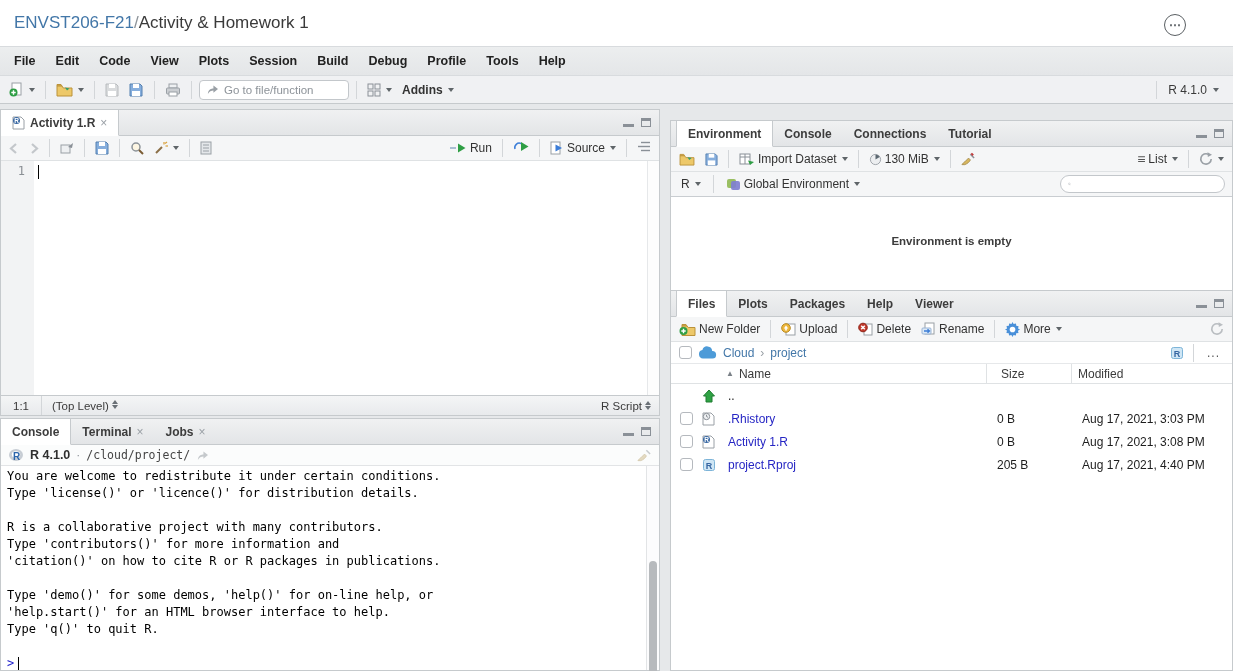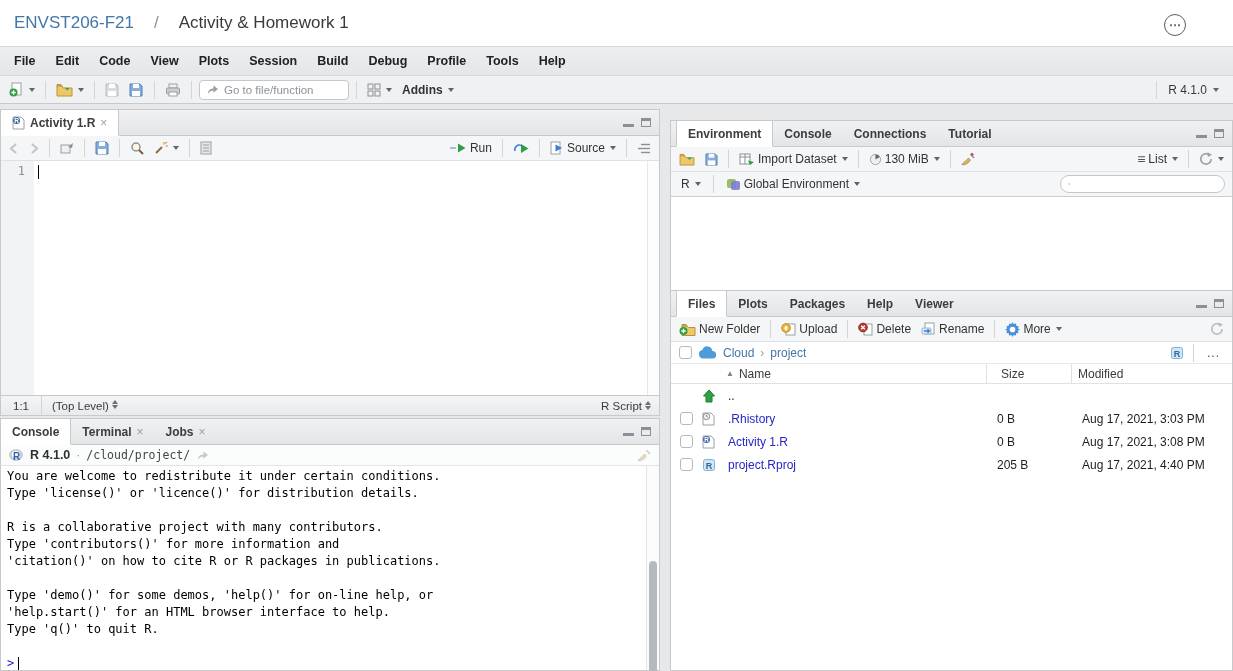--- a/index.html
+++ b/index.html
@@ -2,21 +2,21 @@
 <html><head>
 <meta charset="utf-8">
 <style>
   * { box-sizing: border-box; margin: 0; padding: 0; }
   html,body { width:1233px; height:671px; overflow:hidden; }
   body { font-family:"Liberation Sans", sans-serif; font-size:12px; color:#333; background:#fff; }
   .app { position:relative; width:1233px; height:671px; }
 
   
   .hdr { position:absolute; left:0; top:0; width:1233px; height:46px; background:#fff; display:flex; align-items:center; padding:0 14px; }
-  .hdr .crumb { display:flex; align-items:baseline; gap:20px; font-size:17px; }
+  .hdr .crumb { display:flex; align-items:baseline; gap:0; font-size:17px; }
   .proj-link { color:#4377a8; cursor:pointer; }
   .crumb-sep { color:#8d9399; }
   .hdr-title { color:#3a3a3a; }
   .hdr-right { margin-left:auto; display:flex; align-items:center; gap:16px;flex-direction:column; }
   .ram-wrap { position:relative; width:46px; height:26px; }
   .ram-label { position:absolute; left:0; right:0; top:13px; text-align:center; font-size:7.5px; color:#5f6warning5; color:#5f6569; letter-spacing:.5px; }
   .circle-btn { width:22px; height:22px; border-radius:50%; border:1.6px solid #5a5f63; color:#5a5f63; display:flex; align-items:center; justify-content:center; font-weight:bold; font-size:12px; }
   .avatar { width:27px; height:27px; border-radius:50%; background:#b9bcbe; color:#fff; font-size:10px; font-weight:bold; display:flex; align-items:center; justify-content:center; }
   .user-name { font-size:13.5px; color:#3a3a3a; }
 
@@ -297,21 +297,21 @@
         <span class="tbtn">
             <svg width="12" height="14" viewBox="0 0 12 14">
               <rect x="1" y="1" width="10" height="12" fill="#e4e7ea" stroke="#9aa0a6"></rect>
               <g stroke="#9aa0a6">
                 <line x1="3" y1="4" x2="9" y2="4"></line>
                 <line x1="3" y1="7" x2="9" y2="7"></line>
                 <line x1="3" y1="10" x2="9" y2="10"></line>
               </g>
             </svg>
           </span>
-        <span style="margin-left:auto;display:flex;align-items:center;gap:4px;">
+        <span style="margin-left:auto;display:flex;align-items:flex-start;gap:4px;">
           <span class="tbtn">
             <svg width="18" height="10" viewBox="0 0 18 10">
                 <rect x="1" y="4" width="6" height="2" fill="#a9bed2"></rect>
                 <path d="M9 0.5 L16.5 5 L9 9.5z" fill="#2e9e44"></path>
               </svg>
             <span class="lbl">Run</span>
           </span>
           <span class="tsep"></span>
           <span class="tbtn">
             <svg width="16" height="11" viewBox="0 0 16 11">
@@ -520,20 +520,23 @@
           <span class="caret"></span>
         </span>
         <span class="search-box">
           <svg width="12" height="12" viewBox="0 0 14 14">
               <circle cx="6" cy="6" r="4" fill="none" stroke="#9aa0a6" stroke-width="1.5"></circle>
               <line x1="9" y1="9" x2="13" y2="13" stroke="#9aa0a6" stroke-width="1.5"></line>
             </svg>
           <input type="text" style="">
         </span>
       </div>
+      <div class="env-empty">
+        <span>Environment is empty</span>
+      </div>
     </div>
 
     <div class="pane fil">
       <div class="tabbar">
         <span class="tab active" style="margin-left:5px">
             <span>Files</span>
           </span>
         <span class="tab">
             <span>Plots</span>
           </span>

